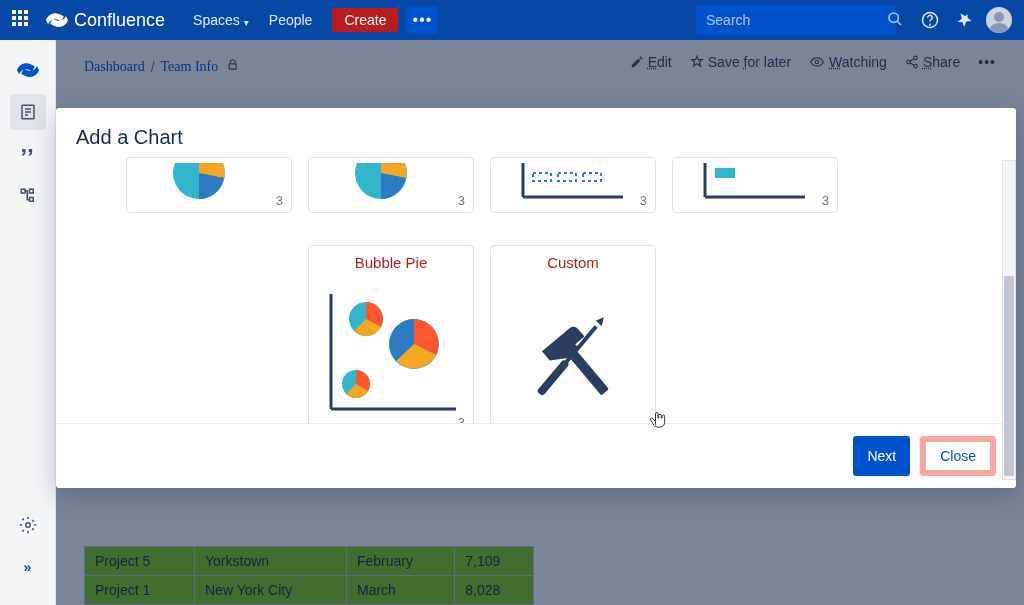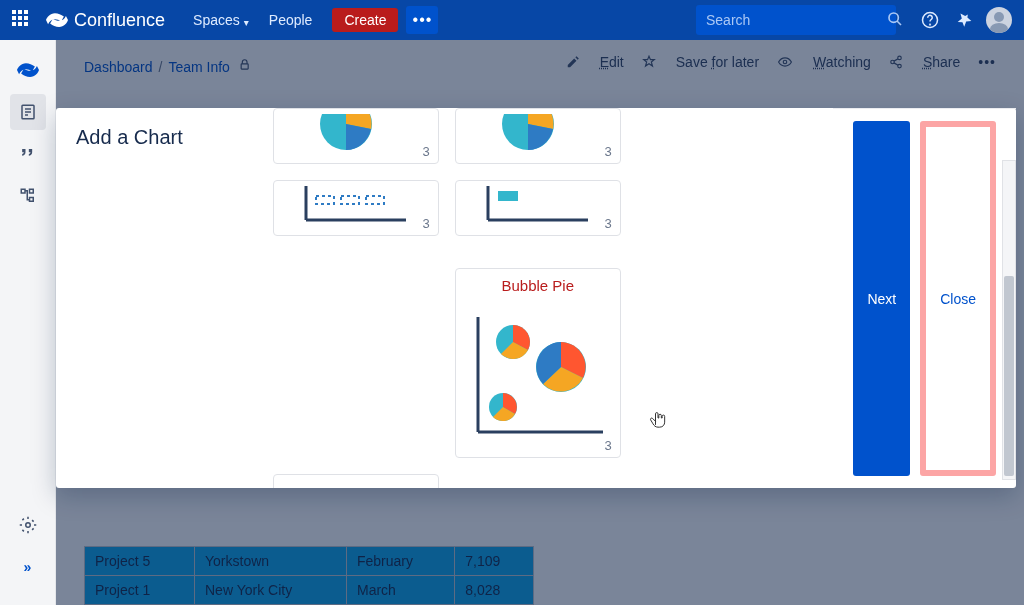--- a/index.html
+++ b/index.html
@@ -25,33 +25,33 @@
   .avatar::after{content:"";position:absolute;width:18px;height:12px;border-radius:50% 50% 0 0;background:#8899b3;top:16px;left:4px;}
 
   .main-area { display: flex; height: calc(100% - 40px); }
   .sidebar { width: 56px; background: #f4f5f7; border-right: 1px solid #e4e6ea; display: flex; flex-direction: column; align-items: center; padding-top: 12px; }
   .side-item { width: 36px; height: 36px; display:flex; align-items:center; justify-content:center; color:#42526e; margin-bottom: 6px; border-radius:4px; cursor:pointer;}
   .side-item.active { background: rgba(9,30,66,0.08); }
   .sidebar-bottom { margin-top: auto; margin-bottom: 14px; display:flex; flex-direction:column; align-items:center;}
 
   .content { flex: 1; padding: 18px 28px; background: #fff; position: relative; }
   .breadcrumb { font-size: 14px; color: #0052cc; display: flex; align-items: center; gap: 6px; }
-  .breadcrumb a { color: #0052cc; text-decoration: none; cursor:pointer;}
+  .breadcrumb a { color: #0052cc; text-decoration: none; cursor:pointer;font-family:Liberation Serif, serif;}
   .breadcrumb .sep { color: #6b778c; }
   .page-actions { position: absolute; right: 28px; top: 14px; display: flex; gap: 18px; color: #344563; font-size: 14px; }
-  .pa-item { display: flex; align-items: center; gap: 20px; cursor: pointer; }
+  .pa-item { display: flex; align-items: center; gap: 4px; cursor: pointer; }
   .pa-item .ul { text-decoration: underline; text-decoration-style: dotted; }
 
   .data-table { position: absolute; bottom: 0; left: 84px; width: 450px; border-collapse: collapse; font-size: 14px; color: #172b4d; }
-  .data-table td { border: 1px solid #c1c7d0; padding: 6px 10px; background:#0ea5e9;}
+  .data-table td { border: 1px solid #c1c7d0; padding: 6px 10px; background:#84cc16;}
   .data-table td:first-child { width: 110px; }
 
   
   .overlay { position: absolute; top: 40px; left: 56px; right: 0; bottom: 0; background: rgba(9,30,66,0.54); }
-  .modal { position: absolute; top: 108px; left: 56px; right: 8px; background: white; border-radius: 3px; box-shadow: 0 8px 24px rgba(9,30,66,0.25); height: 380px; display:flex; flex-direction:row;}
+  .modal { position: absolute; top: 108px; left: 56px; right: 8px; background: white; border-radius: 3px; box-shadow: 0 8px 24px rgba(9,30,66,0.25); height: 380px; display:flex; flex-direction:column;}
   .modal-header { padding: 18px 20px 8px 20px; font-size: 20px; font-weight: 500; color: #172b4d; }
   .modal-body { flex:1; padding: 0 70px 0 70px; overflow-y: auto; position:relative;}
   .chart-grid { display: flex; flex-wrap: wrap; gap: 16px; }
   .chart-card { width: 166px; border: 1px solid #dfe1e6; border-radius: 4px; background: white; display:flex; flex-direction:column; cursor:pointer; position:relative;}
   .chart-card.small { height: 56px; }
   .chart-card.full { height: 190px; }
   .card-title { text-align: center; font-weight: 500; color: #b91c1c; padding: 8px 0 2px 0; font-size: 15px;}
   .card-preview { flex:1; display:flex; align-items:center; justify-content:center; }
   .card-count { position:absolute; bottom:4px; right:8px; color:#6b778c; font-size:13px;}
   
@@ -301,20 +301,21 @@
                 <circle r="14" fill="#33b6cc"></circle>
                 <path d="M0 0 L0 -14 A14 14 0 0 1 12 7 Z" fill="#ff5630"></path>
                 <path d="M0 0 L12 7 A14 14 0 0 1 -10 10 Z" fill="#f5a623"></path>
               </g>
           </svg>
         </div>
         <div class="card-count">3</div>
       </div>
 
       <div class="chart-card full">
+        <div class="card-title">Custom</div>
         <div class="card-preview">
           <svg width="130" height="130" viewBox="0 0 130 130" fill="#2a3f5f">
             <g transform="translate(65,65)">
 
               <g transform="rotate(-40)">
                 <rect x="-5" y="-10" width="10" height="60" rx="2"></rect>
                 <path d="M-22 -22 h36 a6 6 0 0 1 6 6 v10 h-12 v6 h-14 l-16 -10 z"></path>
               </g>
 
               <g transform="rotate(40)">

